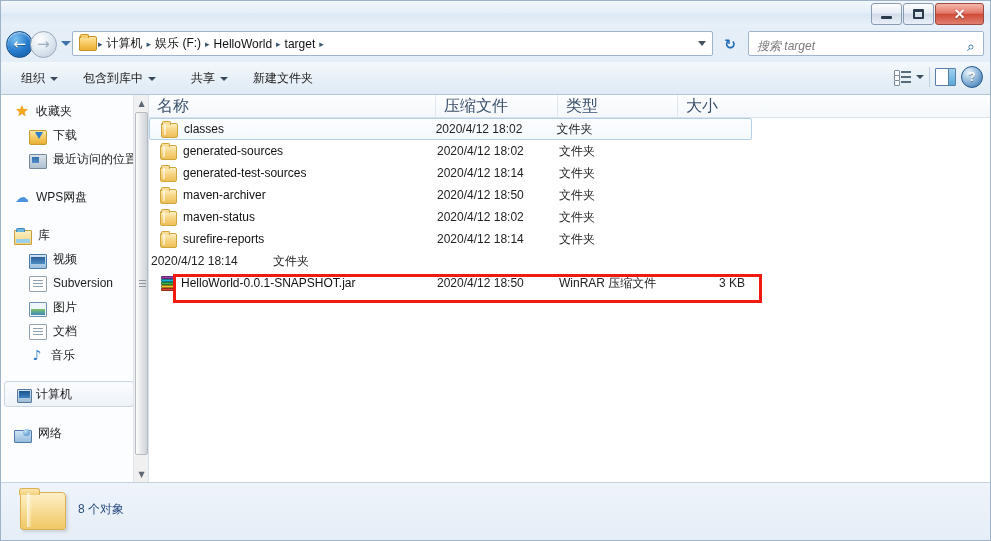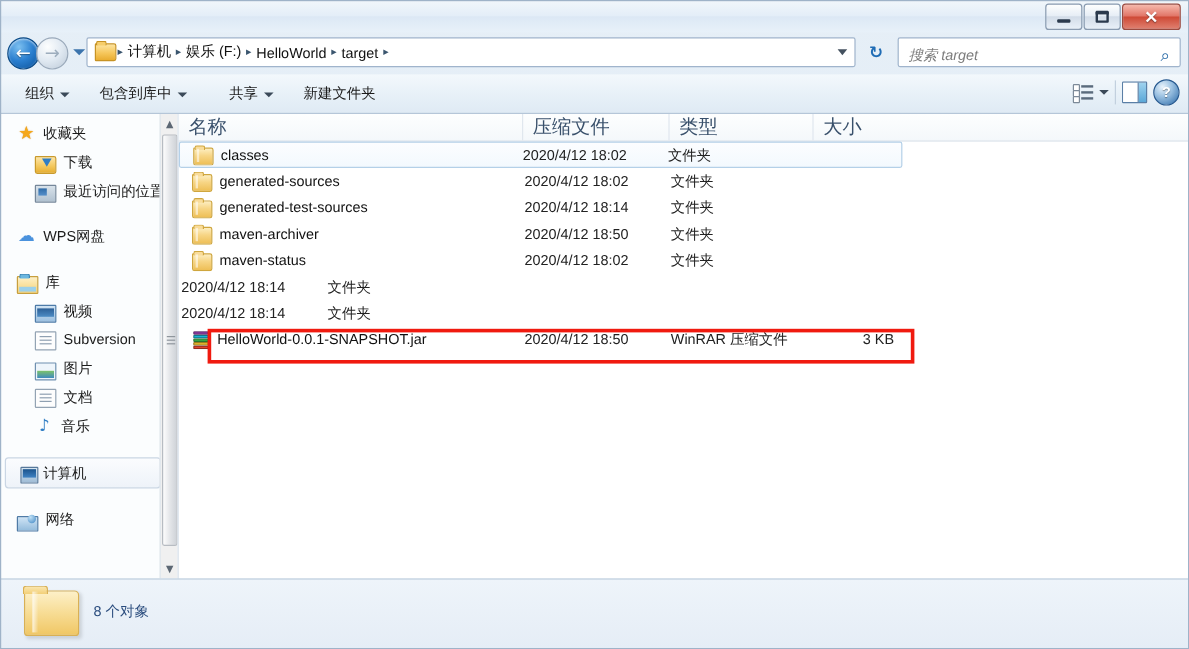--- a/index.html
+++ b/index.html
@@ -508,20 +508,24 @@
           <span class="c-name">
             <span class="folderico"></span>
             <span>maven-status</span>
           </span>
           <span class="c-date">2020/4/12 18:02</span>
           <span class="c-type">文件夹</span>
           <span class="c-size"></span>
         </div>
 
         <div class="frow">
+          <span class="c-name">
+            <span class="folderico"></span>
+            <span>surefire-reports</span>
+          </span>
           <span class="c-date">2020/4/12 18:14</span>
           <span class="c-type">文件夹</span>
           <span class="c-size"></span>
         </div>
 
         <div class="frow">
           <span class="c-date">2020/4/12 18:14</span>
           <span class="c-type">文件夹</span>
           <span class="c-size"></span>
         </div>

